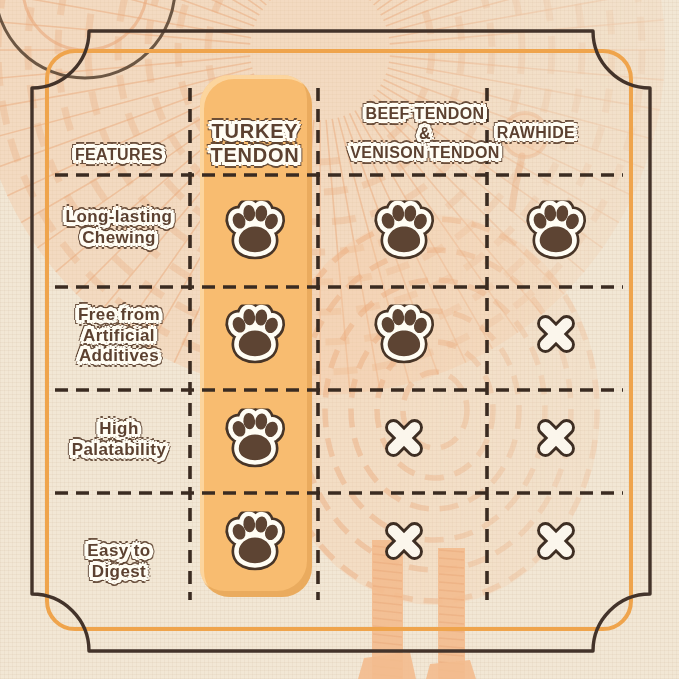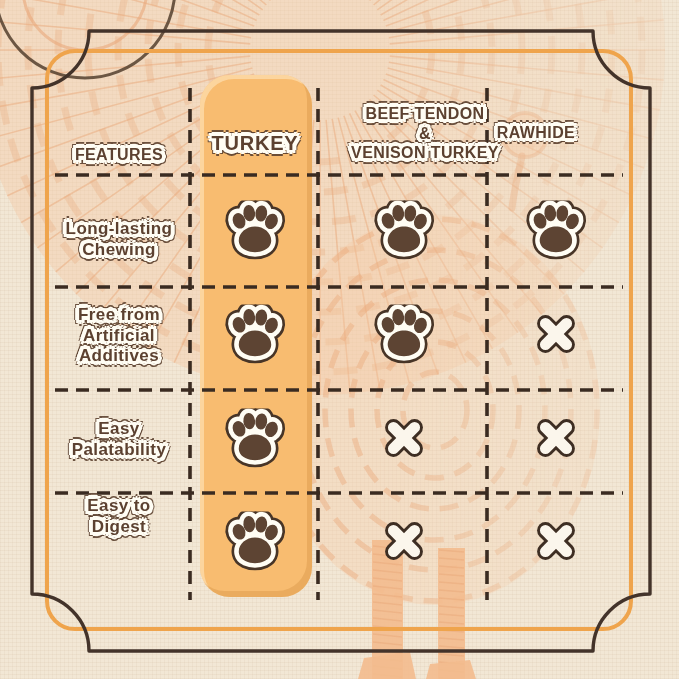--- a/index.html
+++ b/index.html
@@ -211,30 +211,31 @@
   <svg class="layer" viewBox="0 0 679 679">
     <rect x="47" y="51" width="584" height="578" rx="28" fill="none" stroke="#EFA44C" stroke-width="4"></rect>
     <path d="M 89 31 L 593 31 A 57 57 0 0 0 650 88 L 650 594 A 57 57 0 0 0 593 651 L 89 651 A 57 57 0 0 0 32 594 L 32 88 A 57 57 0 0 0 89 31 Z" fill="none" stroke="#43332A" stroke-width="3.4" stroke-linejoin="round"></path>
   </svg>
 
   <div class="sticker hdr" style="left:119px;top:131px;margin-top:24px;">FEATURES</div>
 
   <div id="built">
       <div class="sticker hdr-turkey" style="left: 255px; top: 133px; margin-top: 10px;">
         <div>TURKEY</div>
+        <div>TENDON</div>
       </div>
       <div class="sticker hdr" style="left: 393px; top: 133px; margin-left: 32px;">
         <div>BEEF TENDON</div>
         <div>&amp;</div>
-        <div>VENISON TURKEY</div>
+        <div>VENISON TENDON</div>
       </div>
       <div class="sticker hdr" style="left: 536px; top: 133px;">
         <div>RAWHIDE</div>
       </div>
-      <div class="sticker rowlabel" style="left: 119px; top: 240px;">
+      <div class="sticker rowlabel" style="left: 119px; top: 228px;">
         <div>Long-lasting</div>
         <div>Chewing</div>
       </div>
       <div class="mark" style="left: 255px; top: 232px;">
 <svg width="64" height="58.88" viewBox="0 0 66 61">
   <defs>
             <g id="p64">
     <ellipse cx="16.5" cy="21" rx="6.4" ry="8.2" transform="rotate(-22 16.5 21)"></ellipse>
     <ellipse cx="27" cy="13" rx="6.1" ry="8.4" transform="rotate(-6 27 13)"></ellipse>
     <ellipse cx="39.5" cy="13.4" rx="6.1" ry="8.4" transform="rotate(7 39.5 13.4)"></ellipse>
@@ -316,21 +317,21 @@
   <g stroke="#3E2E23" stroke-width="17.5" stroke-linecap="round">
     <line x1="13" y1="13" x2="35" y2="35"></line>
             <line x1="35" y1="13" x2="13" y2="35"></line>
   </g>
   <g stroke="#FBF6EC" stroke-width="11.5" stroke-linecap="round">
     <line x1="13" y1="13" x2="35" y2="35"></line>
             <line x1="35" y1="13" x2="13" y2="35"></line>
   </g>
 </svg></div>
       <div class="sticker rowlabel" style="left: 119px; top: 440px;">
-        <div>Easy</div>
+        <div>High</div>
         <div>Palatability</div>
       </div>
       <div class="mark" style="left: 255px; top: 440px;">
 <svg width="64" height="58.88" viewBox="0 0 66 61">
   <defs>
             <g id="p64">
     <ellipse cx="16.5" cy="21" rx="6.4" ry="8.2" transform="rotate(-22 16.5 21)"></ellipse>
     <ellipse cx="27" cy="13" rx="6.1" ry="8.4" transform="rotate(-6 27 13)"></ellipse>
     <ellipse cx="39.5" cy="13.4" rx="6.1" ry="8.4" transform="rotate(7 39.5 13.4)"></ellipse>
     <ellipse cx="50" cy="21.6" rx="6.4" ry="8.2" transform="rotate(23 50 21.6)"></ellipse>
@@ -356,21 +357,21 @@
 <svg width="46" height="46" viewBox="0 0 48 48">
   <g stroke="#3E2E23" stroke-width="17.5" stroke-linecap="round">
     <line x1="13" y1="13" x2="35" y2="35"></line>
             <line x1="35" y1="13" x2="13" y2="35"></line>
   </g>
   <g stroke="#FBF6EC" stroke-width="11.5" stroke-linecap="round">
     <line x1="13" y1="13" x2="35" y2="35"></line>
             <line x1="35" y1="13" x2="13" y2="35"></line>
   </g>
 </svg></div>
-      <div class="sticker rowlabel" style="left: 119px; top: 517px;">
+      <div class="sticker rowlabel" style="left: 119px; top: 562px;">
         <div>Easy to</div>
         <div>Digest</div>
       </div>
       <div class="mark" style="left: 255px; top: 543px;">
 <svg width="64" height="58.88" viewBox="0 0 66 61">
   <defs>
             <g id="p64">
     <ellipse cx="16.5" cy="21" rx="6.4" ry="8.2" transform="rotate(-22 16.5 21)"></ellipse>
     <ellipse cx="27" cy="13" rx="6.1" ry="8.4" transform="rotate(-6 27 13)"></ellipse>
     <ellipse cx="39.5" cy="13.4" rx="6.1" ry="8.4" transform="rotate(7 39.5 13.4)"></ellipse>

